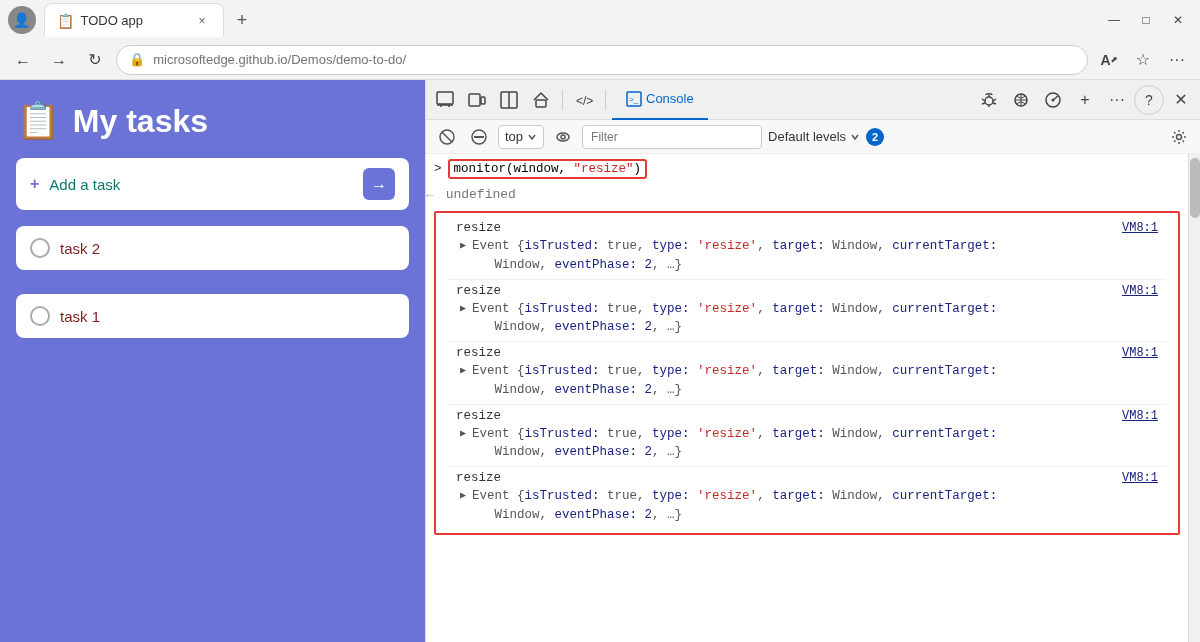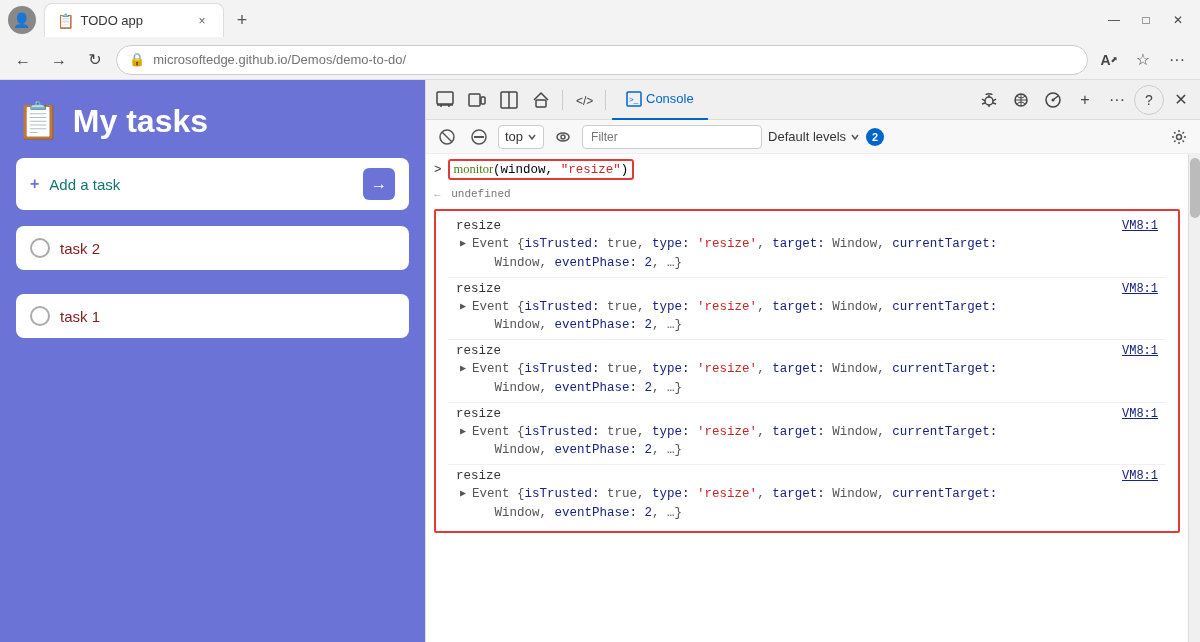--- a/index.html
+++ b/index.html
@@ -68,24 +68,24 @@
     .badge { background: #0066cc; color: #fff; border-radius: 50%; width: 18px; height: 18px; display: flex; align-items: center; justify-content: center; font-size: 11px; font-weight: bold; }
     .ct-gear { width: 26px; height: 26px; display: flex; align-items: center; justify-content: center; cursor: pointer; color: #555; font-size: 15px; margin-left: auto; }
 
     
     .console-content { flex: 1; overflow-y: auto; background: #fff; font-family: 'Consolas', 'Courier New', monospace; font-size: 12.5px; position: relative; }
     .scrollbar { position: absolute; right: 0; top: 0; width: 12px; height: 100%; background: #f0f0f0; border-left: 1px solid #ddd; }
     .scrollbar-thumb { width: 10px; height: 60px; background: #bbb; border-radius: 5px; margin: 4px auto; }
     .console-prompt { color: #333; margin-right: 6px; flex-shrink: 0; }
     .cmd-line { background: #fff; display: flex; align-items: center; padding: 5px 8px; }
     .cmd-highlight { display: inline-block; background: transparent; border: 2px solid #e53935; border-radius: 3px; padding: 1px 4px; }
-    .cmd-fn { color: #4d7c0f; font-family: Liberation Serif, serif; }
+    .cmd-fn { color: #000000; }
     .cmd-str { color: #c62828; }
 
-    .undefined-line { padding: 3px 8px; color: #777; font-size: 11px; }
+    .undefined-line { padding: 3px 0; color: #777; font-size: 13px; }
     .undefined-arrow { color: #aaa; margin-right: 4px; }
 
     
     .log-block { border: 2px solid #e53935; margin: 6px 8px; border-radius: 2px; padding: 4px 12px; }
     .log-entry { padding: 4px 8px; border-bottom: 1px solid #f0f0f0; }
     .log-entry:last-child { border-bottom: none; }
     .log-header { display: flex; align-items: center; justify-content: space-between; }
     .log-event-name { color: #333; font-weight: normal; }
     .log-vm-link { color: #1a237e; text-decoration: underline; cursor: pointer; font-size: 12px; }
     .log-detail { display: flex; align-items: flex-start; padding-left: 4px; margin-top: 2px; }

